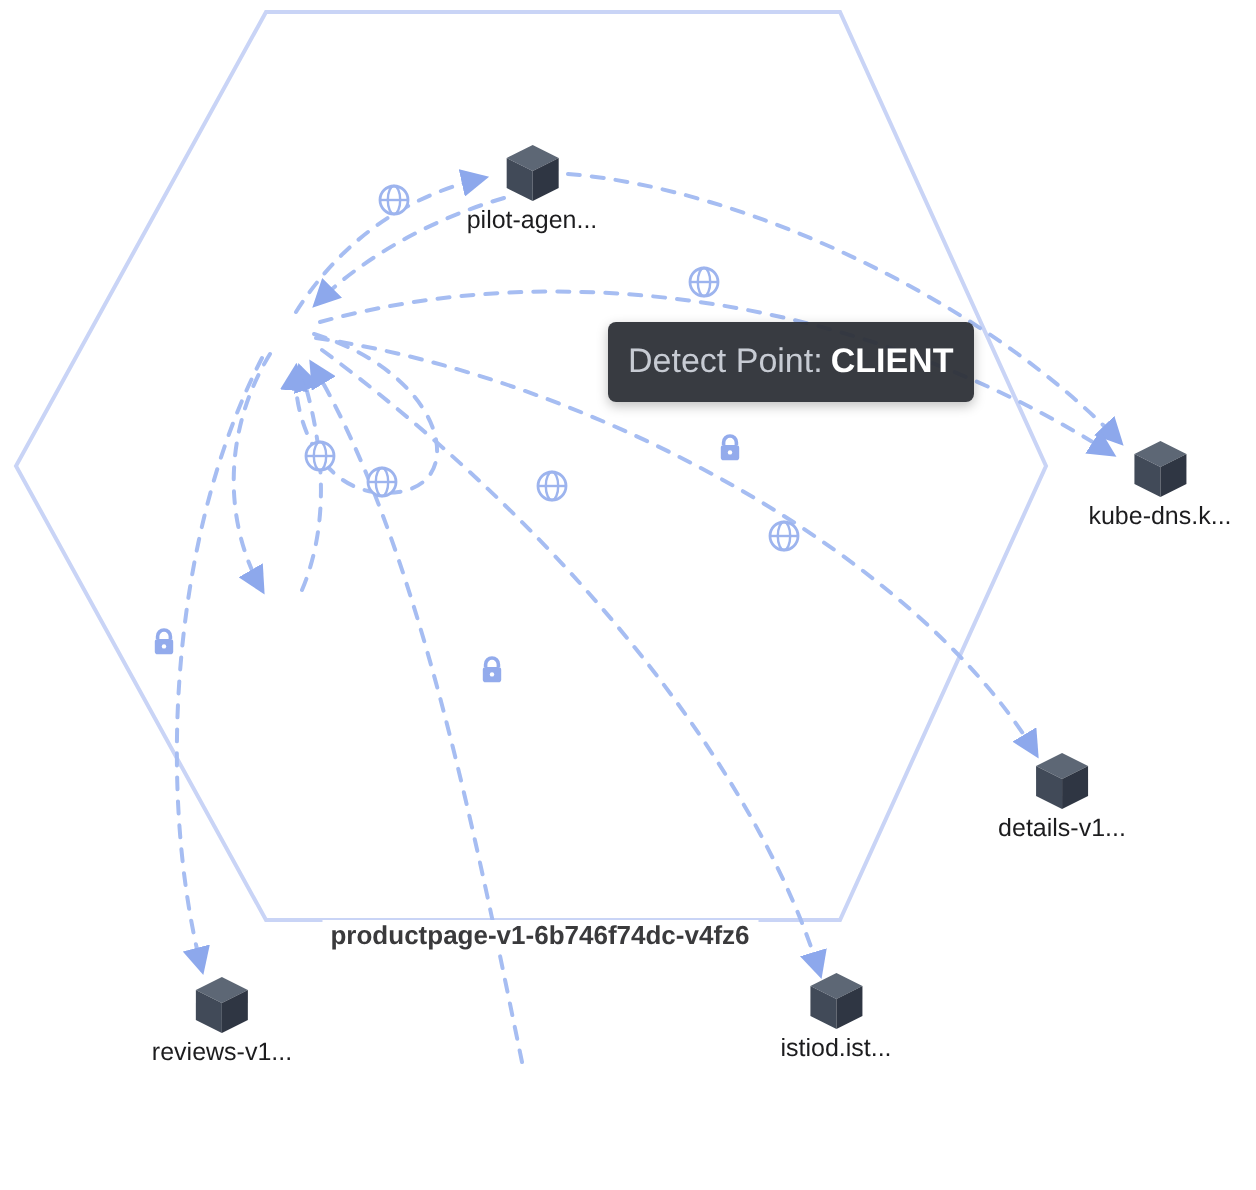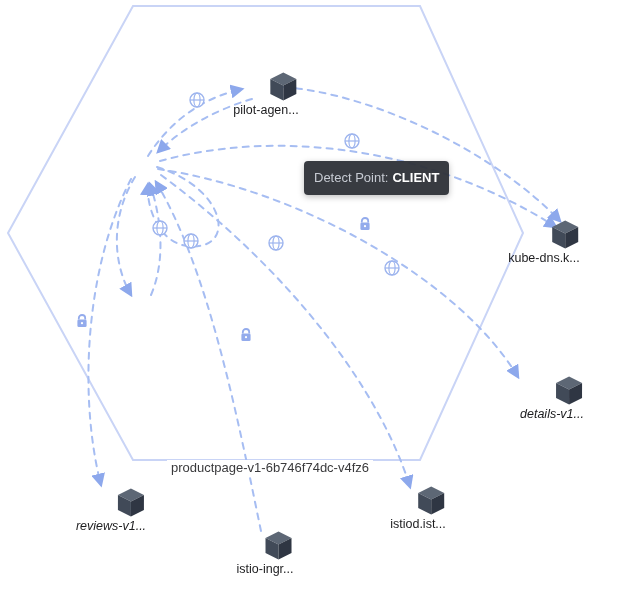--- a/index.html
+++ b/index.html
@@ -3,26 +3,26 @@
 <meta charset="utf-8">
 <style>
   html,body{margin:0;padding:0;background:#ffffff;}
   .canvas{
     position:relative;width:628px;height:595px;background:#ffffff;
     font-family:"Liberation Sans",sans-serif;overflow:hidden;
   }
   svg.layer{position:absolute;left:0;top:0;}
   .edge{fill:none;stroke:#a6bdf2;stroke-width:2;stroke-dasharray:6 6;stroke-linecap:round;cursor:pointer;}
   .hex{fill:none;stroke:#c9d4f6;stroke-width:2;}
-  .node{position:absolute;transform:translate(-50%,-15px);display:flex;flex-direction:column;align-items:flex-end;cursor:pointer;}
+  .node{position:absolute;transform:translate(-50%,-15px);display:flex;flex-direction:column;align-items:center;cursor:pointer;}
   .node-label{margin-top:1px;font-size:12.5px;color:#1c1c1e;white-space:nowrap;}
   .pod-label{position:absolute;left:270px;top:460px;transform:translateX(-50%);
-    font-size:13px;color:#3a3a3c;white-space:nowrap;background:#fff;padding:0 4px;}
+    font-size:13px;color:#3a3a3c;white-space:nowrap;background:#fff;padding:0 4px;font-weight:bold;}
   .tooltip{position:absolute;left:304px;top:161px;background:rgba(45,48,55,.95);
-    border-radius:4px;padding:7px 10px;color:#fff;font-size:13px;line-height:1.5;
+    border-radius:4px;padding:7px 10px;color:#fff;font-size:17px;line-height:1.5;
     box-shadow:0 2px 6px rgba(0,0,0,.25);white-space:nowrap;}
   .tooltip .lbl{color:#c7cbd3;margin-right:4px;}
   .tooltip .val{font-weight:700;color:#ffffff;}
 </style>
 </head>
 <body>
 
 <div class="canvas">
 
   <svg class="layer" width="628" height="595" viewBox="0 0 628 595">
@@ -77,55 +77,47 @@
     <svg width="30" height="31" viewBox="-15 -15.5 30 31">
       <polygon points="0,-14 13,-7.5 0,-1 -13,-7.5" fill="#5d6775"></polygon>
       <polygon points="-13,-7.5 0,-1 0,14 -13,7.5" fill="#414a58"></polygon>
       <polygon points="0,-1 13,-7.5 13,7.5 0,14" fill="#2f3643"></polygon>
     </svg>
     <span class="node-label">pilot-agen...</span>
   </div>
 
 
 
-  <div class="node" style="left: 544px; top: 234px;">
+  <div class="node" style="left: 580px; top: 234px;">
     <svg width="30" height="31" viewBox="-15 -15.5 30 31">
       <polygon points="0,-14 13,-7.5 0,-1 -13,-7.5" fill="#5d6775"></polygon>
       <polygon points="-13,-7.5 0,-1 0,14 -13,7.5" fill="#414a58"></polygon>
       <polygon points="0,-1 13,-7.5 13,7.5 0,14" fill="#2f3643"></polygon>
     </svg>
     <span class="node-label">kube-dns.k...</span>
   </div>
 
-  <div class="node" style="left: 552px; top: 390px; font-style: italic;">
+  <div class="node" style="left: 531px; top: 390px;">
     <svg width="30" height="31" viewBox="-15 -15.5 30 31">
       <polygon points="0,-14 13,-7.5 0,-1 -13,-7.5" fill="#5d6775"></polygon>
       <polygon points="-13,-7.5 0,-1 0,14 -13,7.5" fill="#414a58"></polygon>
       <polygon points="0,-1 13,-7.5 13,7.5 0,14" fill="#2f3643"></polygon>
     </svg>
     <span class="node-label">details-v1...</span>
   </div>
 
-  <div class="node" style="left: 111px; top: 502px; font-style: italic;">
+  <div class="node" style="left: 111px; top: 502px;">
     <svg width="30" height="31" viewBox="-15 -15.5 30 31">
       <polygon points="0,-14 13,-7.5 0,-1 -13,-7.5" fill="#5d6775"></polygon>
       <polygon points="-13,-7.5 0,-1 0,14 -13,7.5" fill="#414a58"></polygon>
       <polygon points="0,-1 13,-7.5 13,7.5 0,14" fill="#2f3643"></polygon>
     </svg>
     <span class="node-label">reviews-v1...</span>
   </div>
 
-  <div class="node" style="left: 265px; top: 545px;">
-    <svg width="30" height="31" viewBox="-15 -15.5 30 31">
-      <polygon points="0,-14 13,-7.5 0,-1 -13,-7.5" fill="#5d6775"></polygon>
-      <polygon points="-13,-7.5 0,-1 0,14 -13,7.5" fill="#414a58"></polygon>
-      <polygon points="0,-1 13,-7.5 13,7.5 0,14" fill="#2f3643"></polygon>
-    </svg>
-    <span class="node-label">istio-ingr...</span>
-  </div>
 
   <div class="node" style="left: 418px; top: 500px;">
     <svg width="30" height="31" viewBox="-15 -15.5 30 31">
       <polygon points="0,-14 13,-7.5 0,-1 -13,-7.5" fill="#5d6775"></polygon>
       <polygon points="-13,-7.5 0,-1 0,14 -13,7.5" fill="#414a58"></polygon>
       <polygon points="0,-1 13,-7.5 13,7.5 0,14" fill="#2f3643"></polygon>
     </svg>
     <span class="node-label">istiod.ist...</span>
   </div>
 

